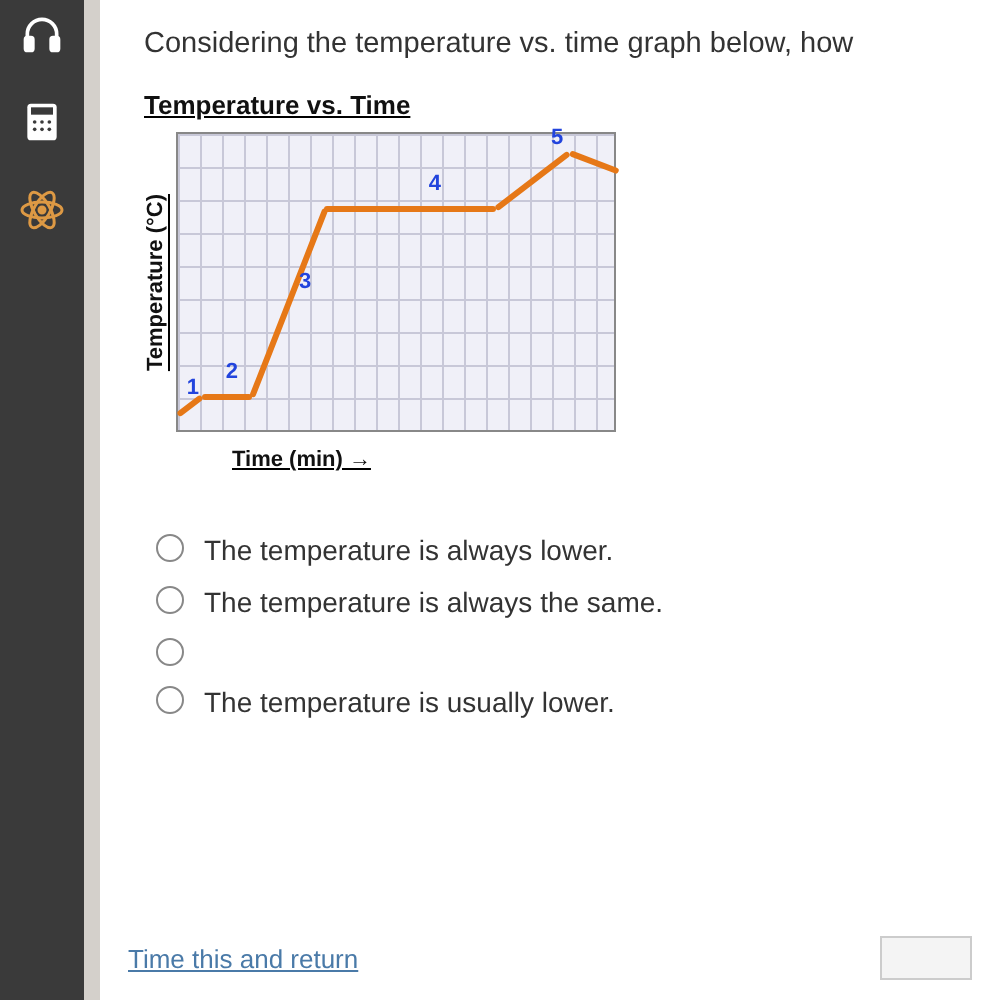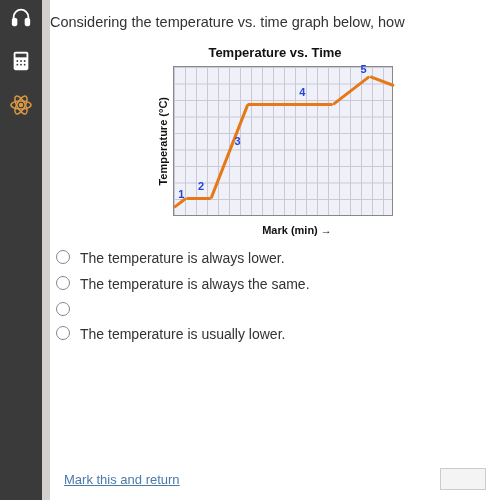--- a/index.html
+++ b/index.html
@@ -20,24 +20,24 @@
       flex-direction: column;
       align-items: center;
       padding-top: 4px;
       gap: 18px;
     }
     .sidebar-icon { color: #fff; width: 26px; height: 26px; display:flex; align-items:center; justify-content:center; }
     .content {
       position: absolute;
       left: 50px; top: 0; right: 0; bottom: 0;
       background: #fff;
-      padding: 12px 0;
+      padding: 12px 22px;
     }
     .question { font-size: 14.5px; color: #333; line-height: 1.45; margin-bottom: 12px; }
-    .chart-wrap { display:flex; flex-direction:column; align-items:center; margin-bottom:14px; }
+    .chart-wrap { display:flex; flex-direction:column; align-items:flex-start; margin-bottom:31px;text-decoration:underline; }
     .chart-title { font-weight: bold; font-size: 13px; color:#111; margin-bottom:6px; }
     .chart-area { display:flex; align-items:center; }
     .ylabel-box { display:flex; align-items:center; margin-right:4px; }
     .ylabel { writing-mode: vertical-rl; transform: rotate(180deg); font-size:11px; font-weight:bold; color:#111; }
     .yticks { display:flex; flex-direction:column; justify-content:space-between; height:150px; font-size:10px; color:#111; text-align:right; margin-right:4px; line-height:1; padding:2px 0;}
     .yticks span { height:0; }
     .plot {
       width: 220px; height: 150px;
       background:
         linear-gradient(to right, #c8c8d8 1px, transparent 1px),
@@ -108,21 +108,21 @@
           <div class="line-seg" style="left: 73.3333px; top: 36px; width: 85.5556px; transform: rotate(0deg);"></div>
           <div class="line-seg" style="left: 158.889px; top: 36px; width: 46.211px; transform: rotate(-37.4898deg);"></div>
           <div class="line-seg" style="left: 195.556px; top: 7.875px; width: 26.1806px; transform: rotate(20.983deg);"></div>
           <div class="pt-label" style="left: 4.33333px; top: 121.125px;">1</div>
           <div class="pt-label" style="left: 23.8889px; top: 112.688px;">2</div>
           <div class="pt-label" style="left: 60.5556px; top: 67.6875px;">3</div>
           <div class="pt-label" style="left: 125.333px; top: 18.9375px;">4</div>
           <div class="pt-label" style="left: 186.444px; top: -4.5px;">5</div>
         </div>
     </div>
-    <div class="xlabel">Mark (min) →</div>
+    <div class="xlabel">Time (min) →</div>
   </div>
 
   <div class="options">
     <div class="option">
         <div class="radio"></div>
         <span>The temperature is always lower.</span>
       </div>
     <div class="option">
         <div class="radio"></div>
         <span>The temperature is always the same.</span>
@@ -130,16 +130,16 @@
     <div class="option">
         <div class="radio"></div>
       </div>
     <div class="option">
         <div class="radio"></div>
         <span>The temperature is usually lower.</span>
       </div>
   </div>
 
   <div class="footer">
-    <span class="mark-link">Mark this and return</span>
+    <span class="mark-link">Time this and return</span>
     <div class="footer-box"></div>
   </div>
 </div>
 
 </body></html>

